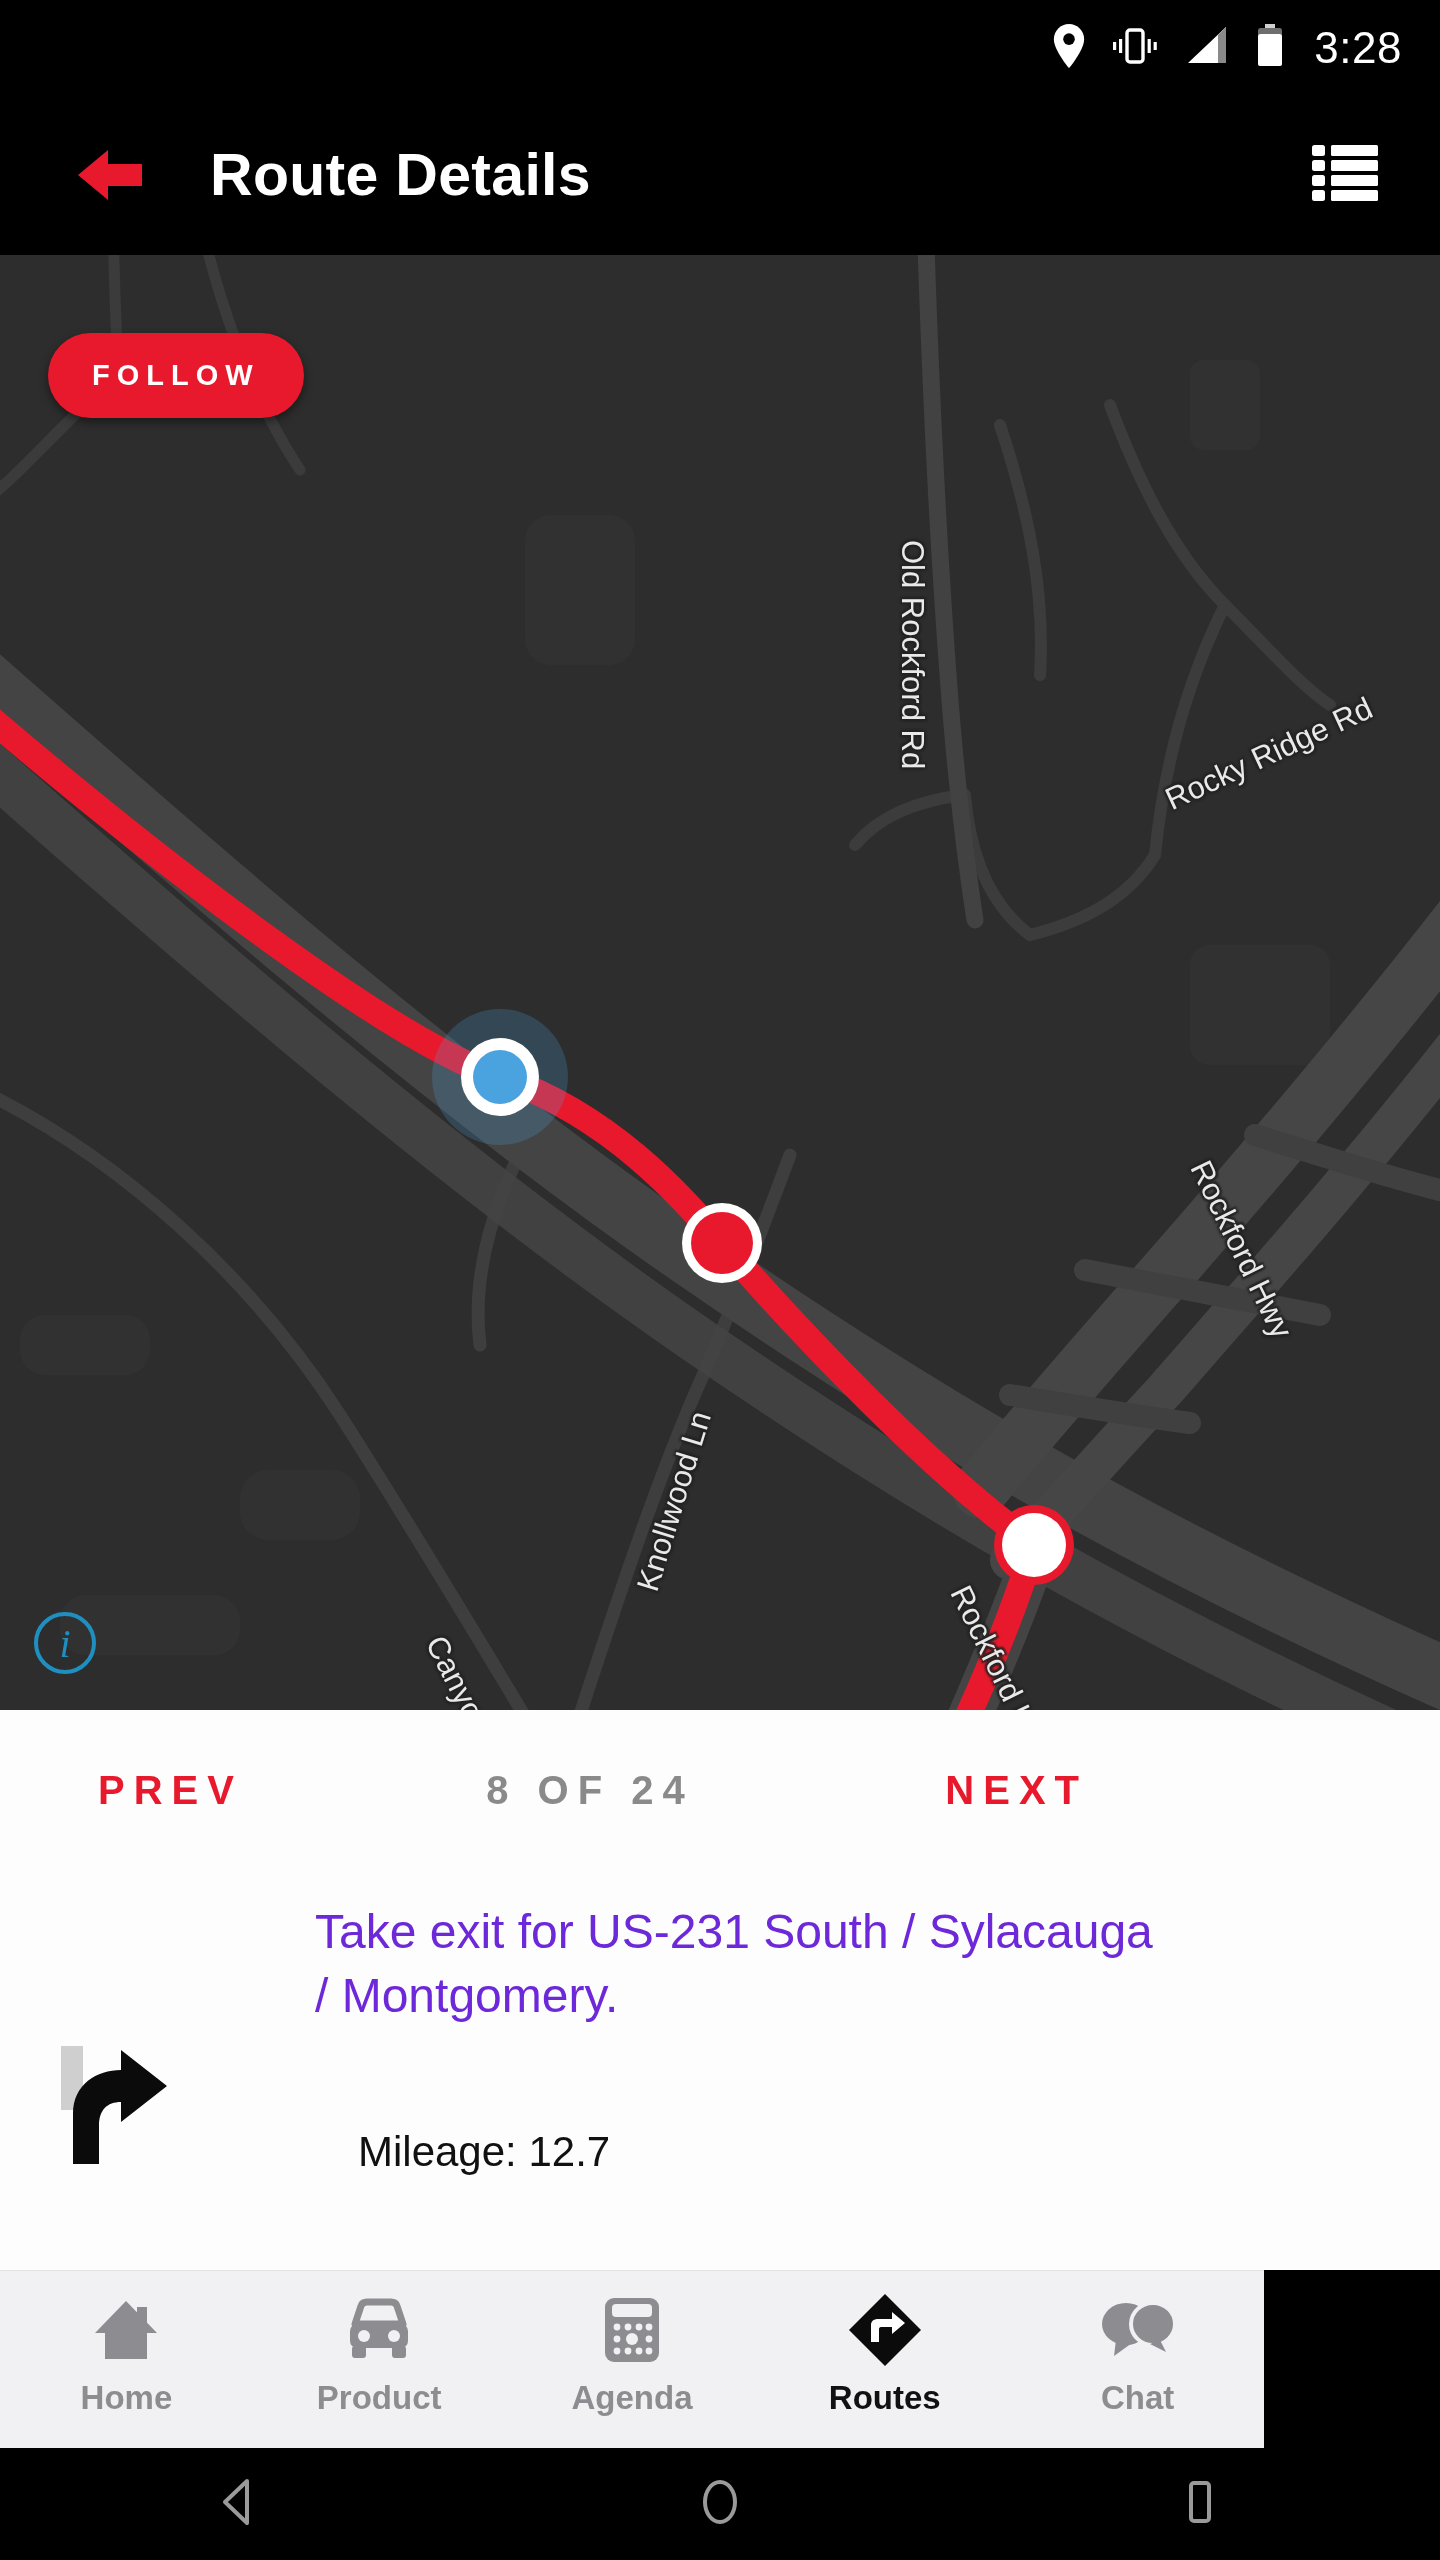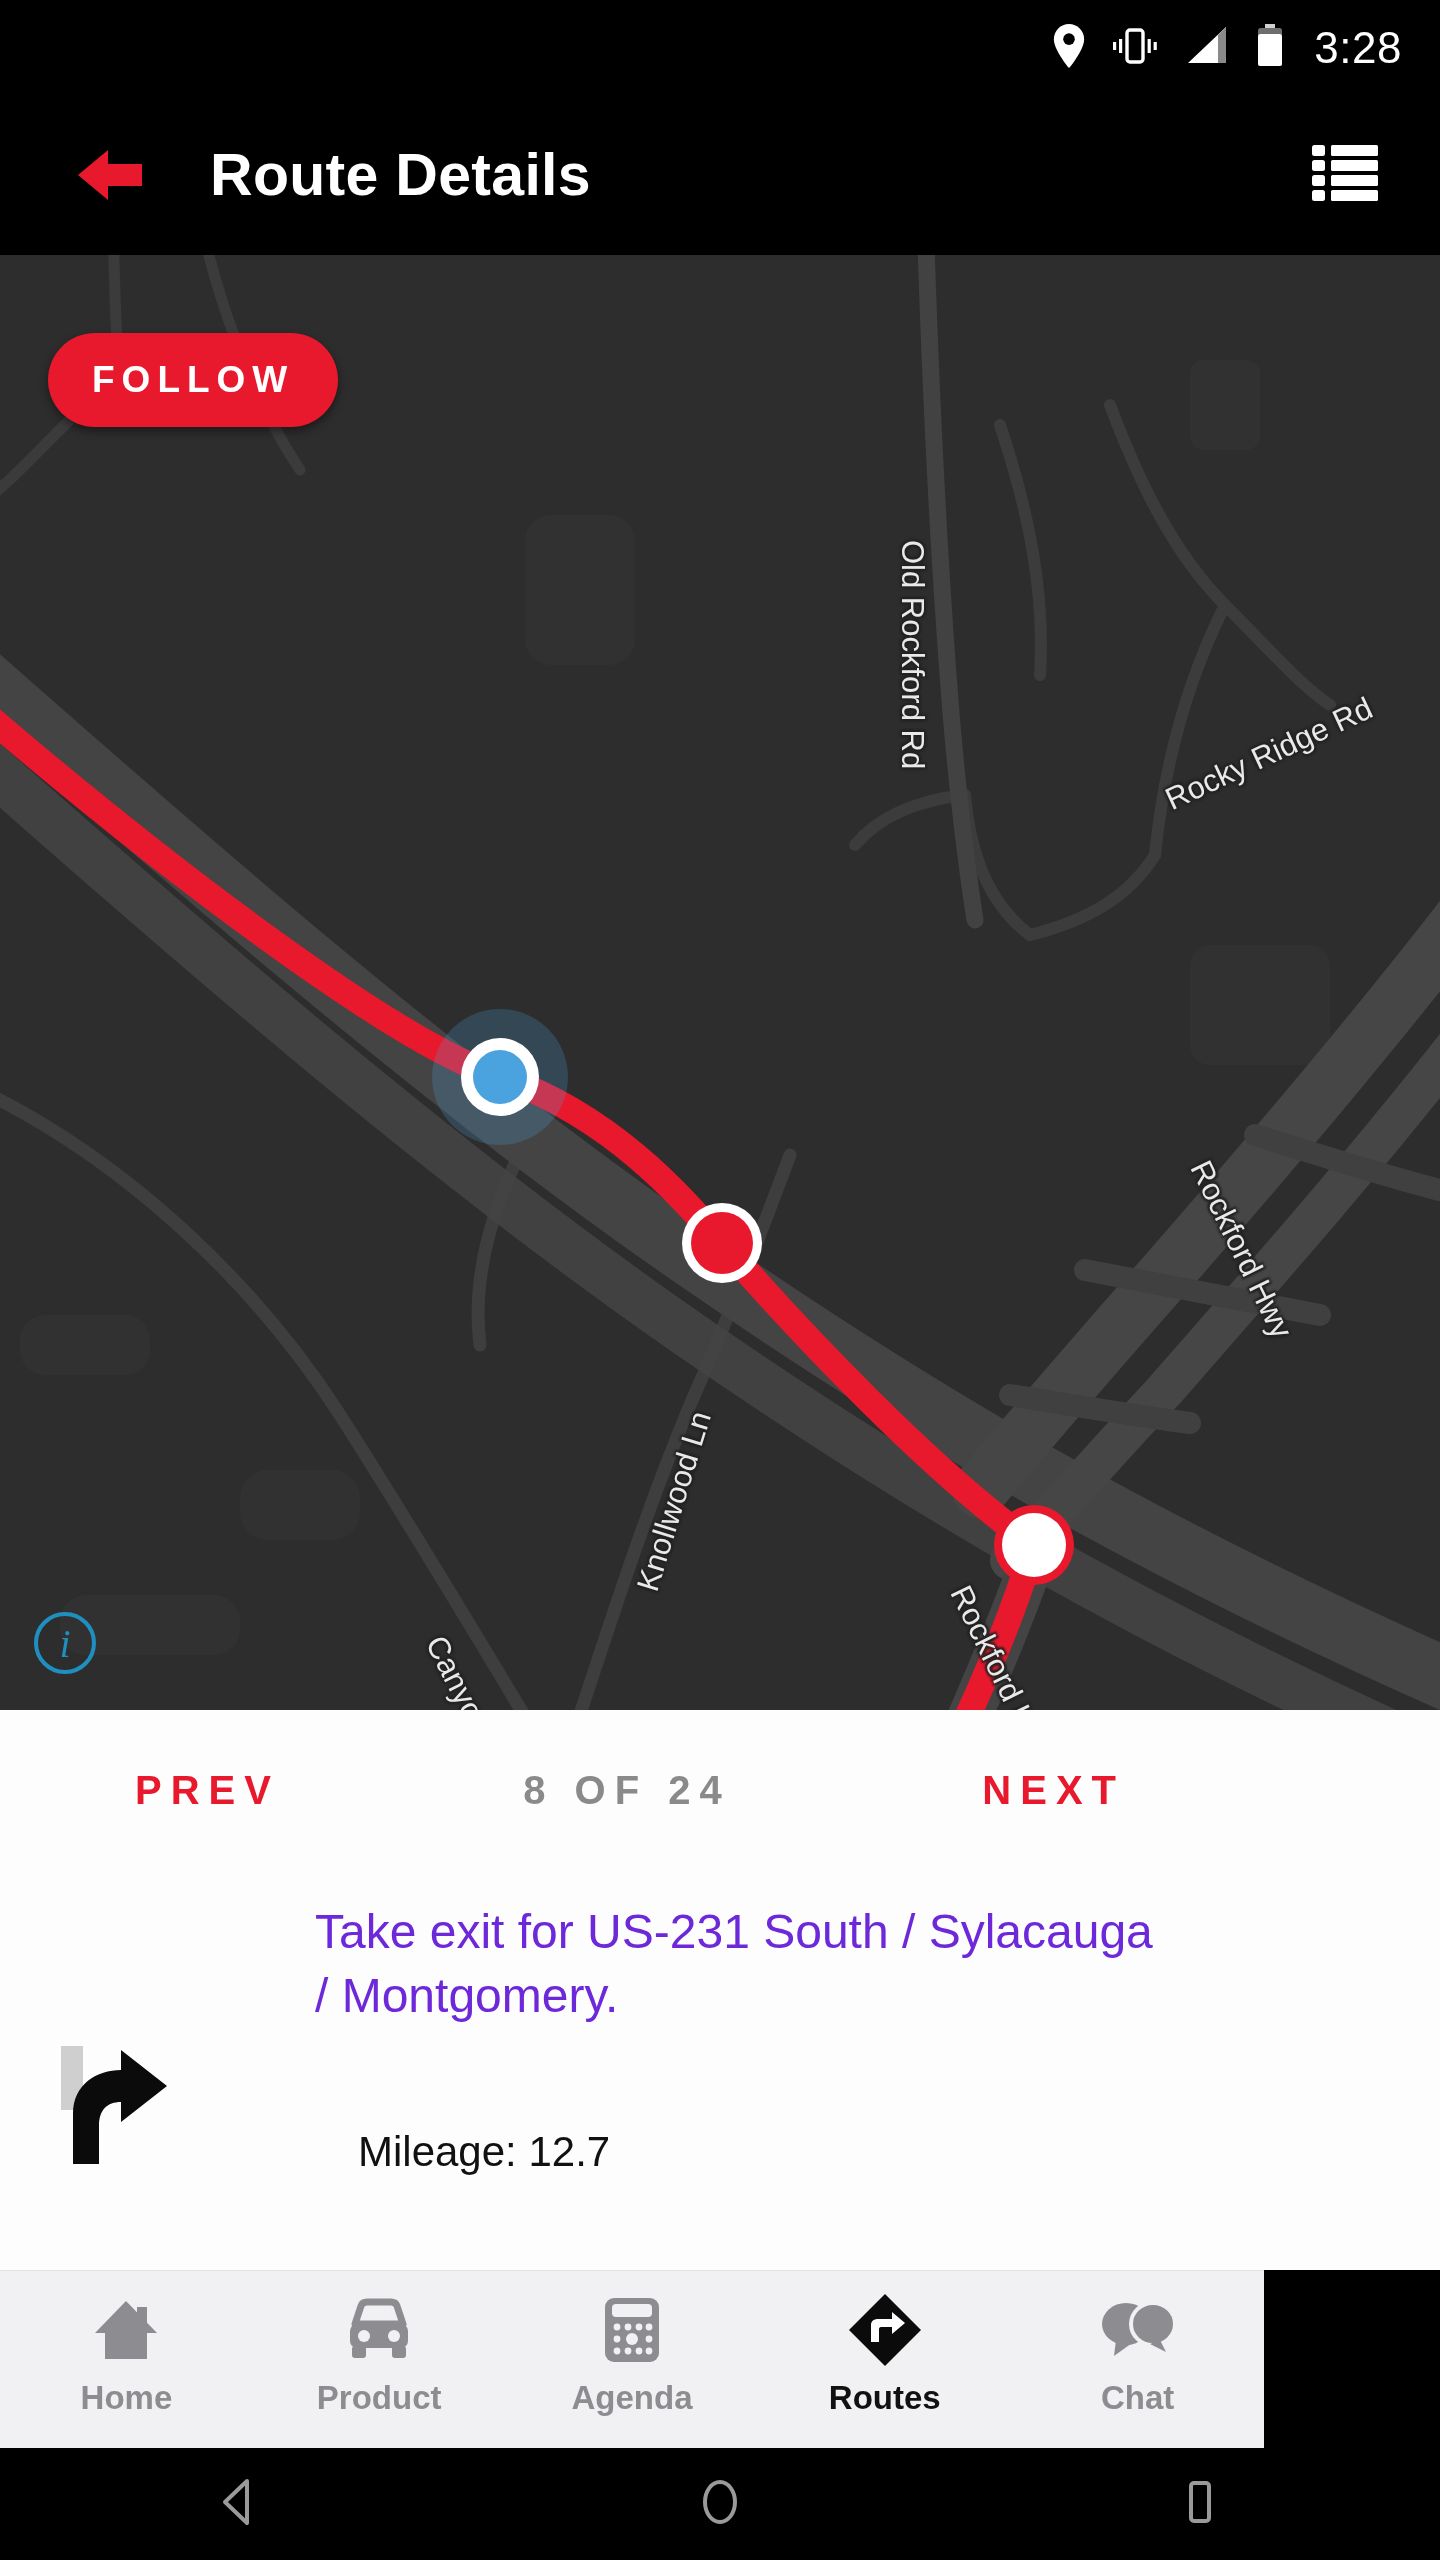--- a/index.html
+++ b/index.html
@@ -35,21 +35,21 @@
   .map{
     position:absolute; left:0; top:255px; width:1440px; height:1455px;
     background:#2e2d2d; overflow:hidden;
   }
   .map svg{ position:absolute; left:0; top:0; }
 
   .follow-btn{
     position:absolute; left:48px; top:333px;
     background:#e8192c; color:#fff;
     border-radius:60px; padding:26px 44px;
-    font-size:37px; font-weight:bold; letter-spacing:7px;
+    font-size:29px; font-weight:bold; letter-spacing:7px;
     box-shadow:0 4px 10px rgba(0,0,0,.45);
     cursor:pointer; z-index:6;
   }
   .info-btn{
     position:absolute; left:34px; top:1612px; width:62px; height:62px;
     border:4px solid #1f8fc0; border-radius:50%;
     display:flex; align-items:center; justify-content:center;
     color:#1f8fc0; font-size:40px; font-style:italic; font-family:"Liberation Serif", serif;
     z-index:6; cursor:pointer;
   }
@@ -60,21 +60,21 @@
     pointer-events:none; z-index:4;
   }
 
   
   .panel{
     position:absolute; left:0; top:1710px; width:1440px; height:560px;
     background:#fdfdfd;
   }
   .navrow{
     position:absolute; left:0; top:0; width:1180px; height:160px;
-    display:flex; align-items:center;margin-left:37px;
+    display:flex; align-items:center;
   }
   .nav-prev{
     position:absolute; left:98px; color:#e8192c; font-size:40px;
     font-weight:bold; letter-spacing:9px; cursor:pointer;
   }
   .nav-count{
     position:absolute; left:50%; transform:translateX(-50%);
     color:#8a8a8a; font-size:40px; font-weight:bold; letter-spacing:9px;
   }
   .nav-next{

